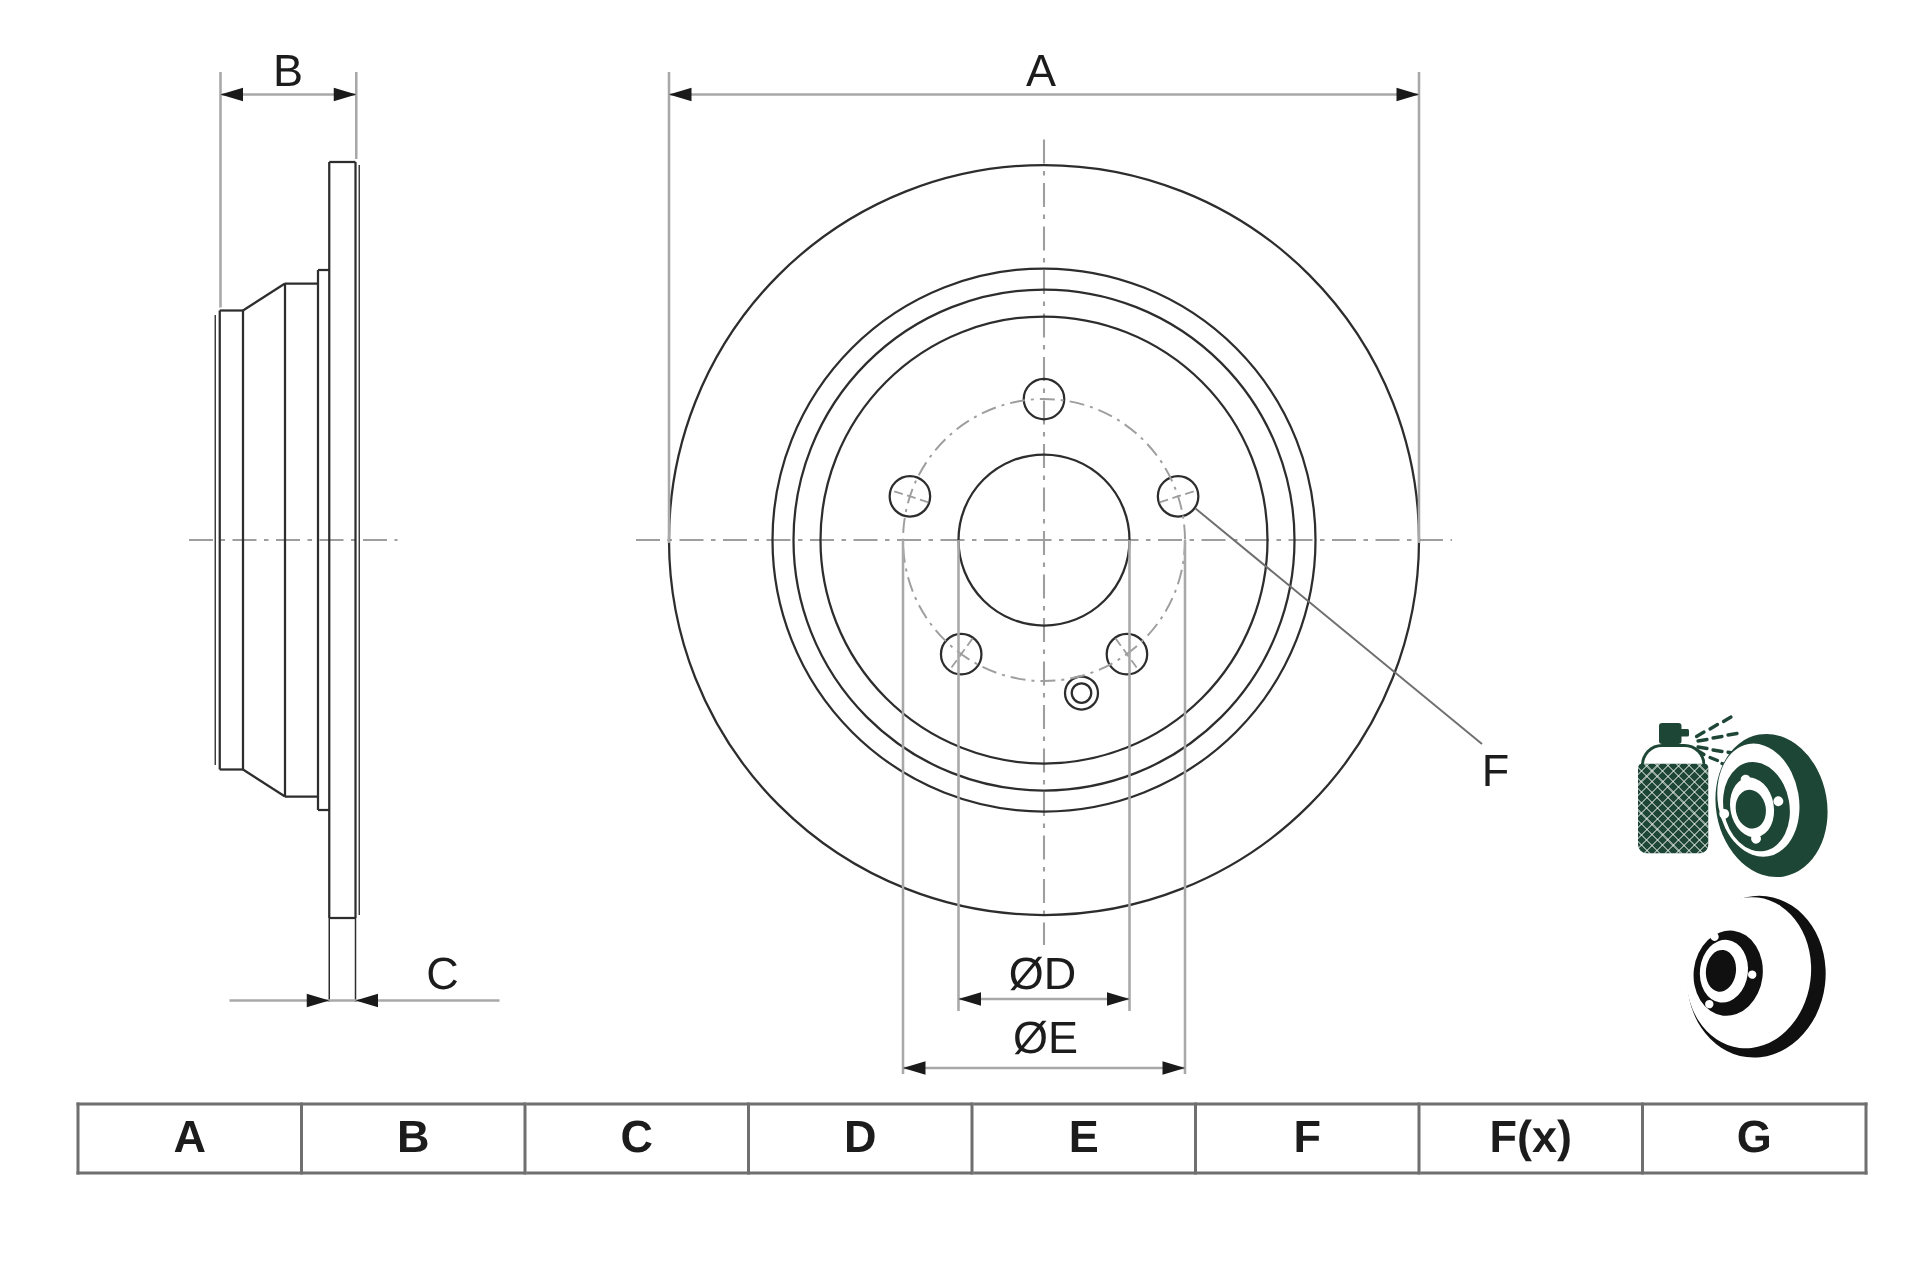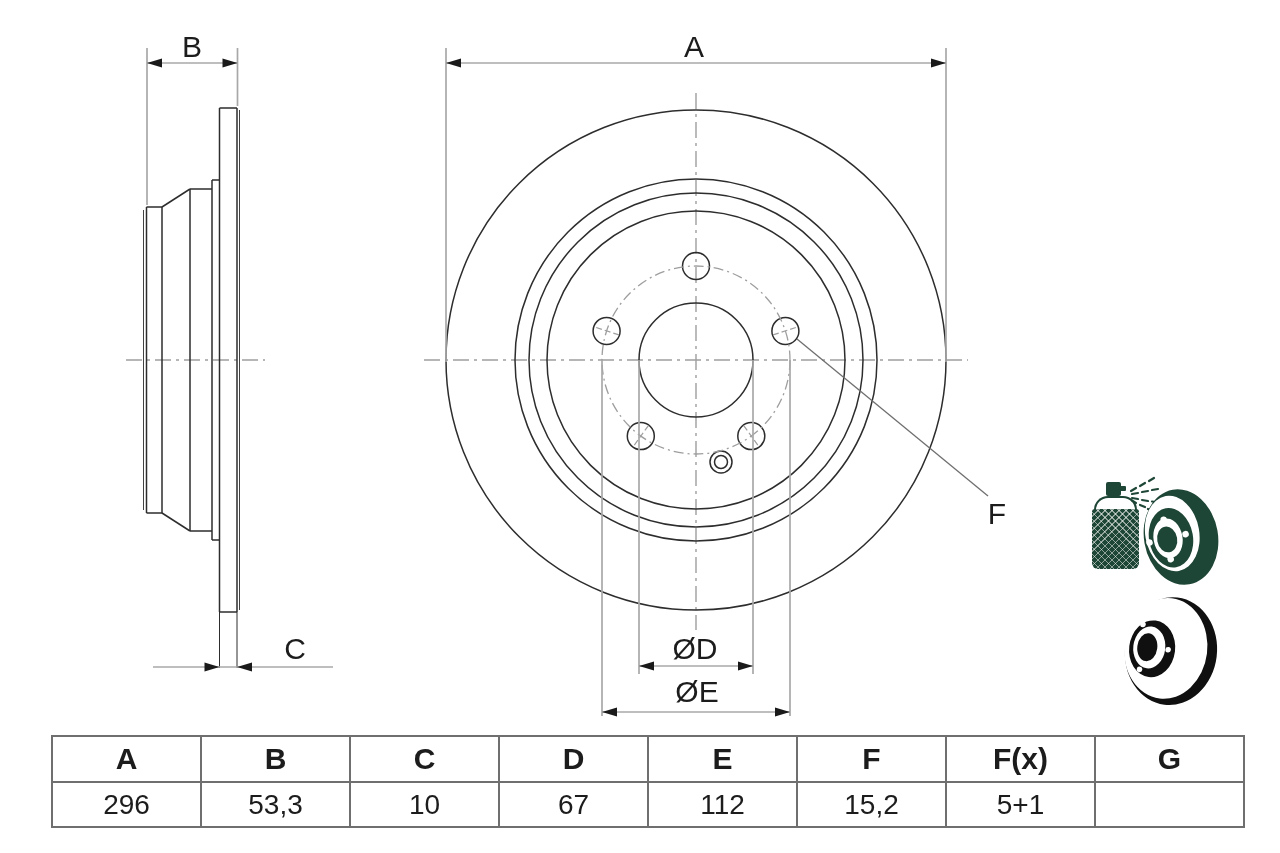--- a/index.html
+++ b/index.html
@@ -199,26 +199,16 @@
       <tr class="hdr">
         <td>A</td>
         <td>B</td>
         <td>C</td>
         <td>D</td>
         <td>E</td>
         <td>F</td>
         <td>F(x)</td>
         <td>G</td>
       </tr>
-      <tr class="val">
-        <td>296</td>
-        <td>53,3</td>
-        <td>10</td>
-        <td>67</td>
-        <td>112</td>
-        <td>15,2</td>
-        <td>5+1</td>
-        <td></td>
-      </tr>
     </tbody>
   </table>
 
 </div>
 
 </body></html>

